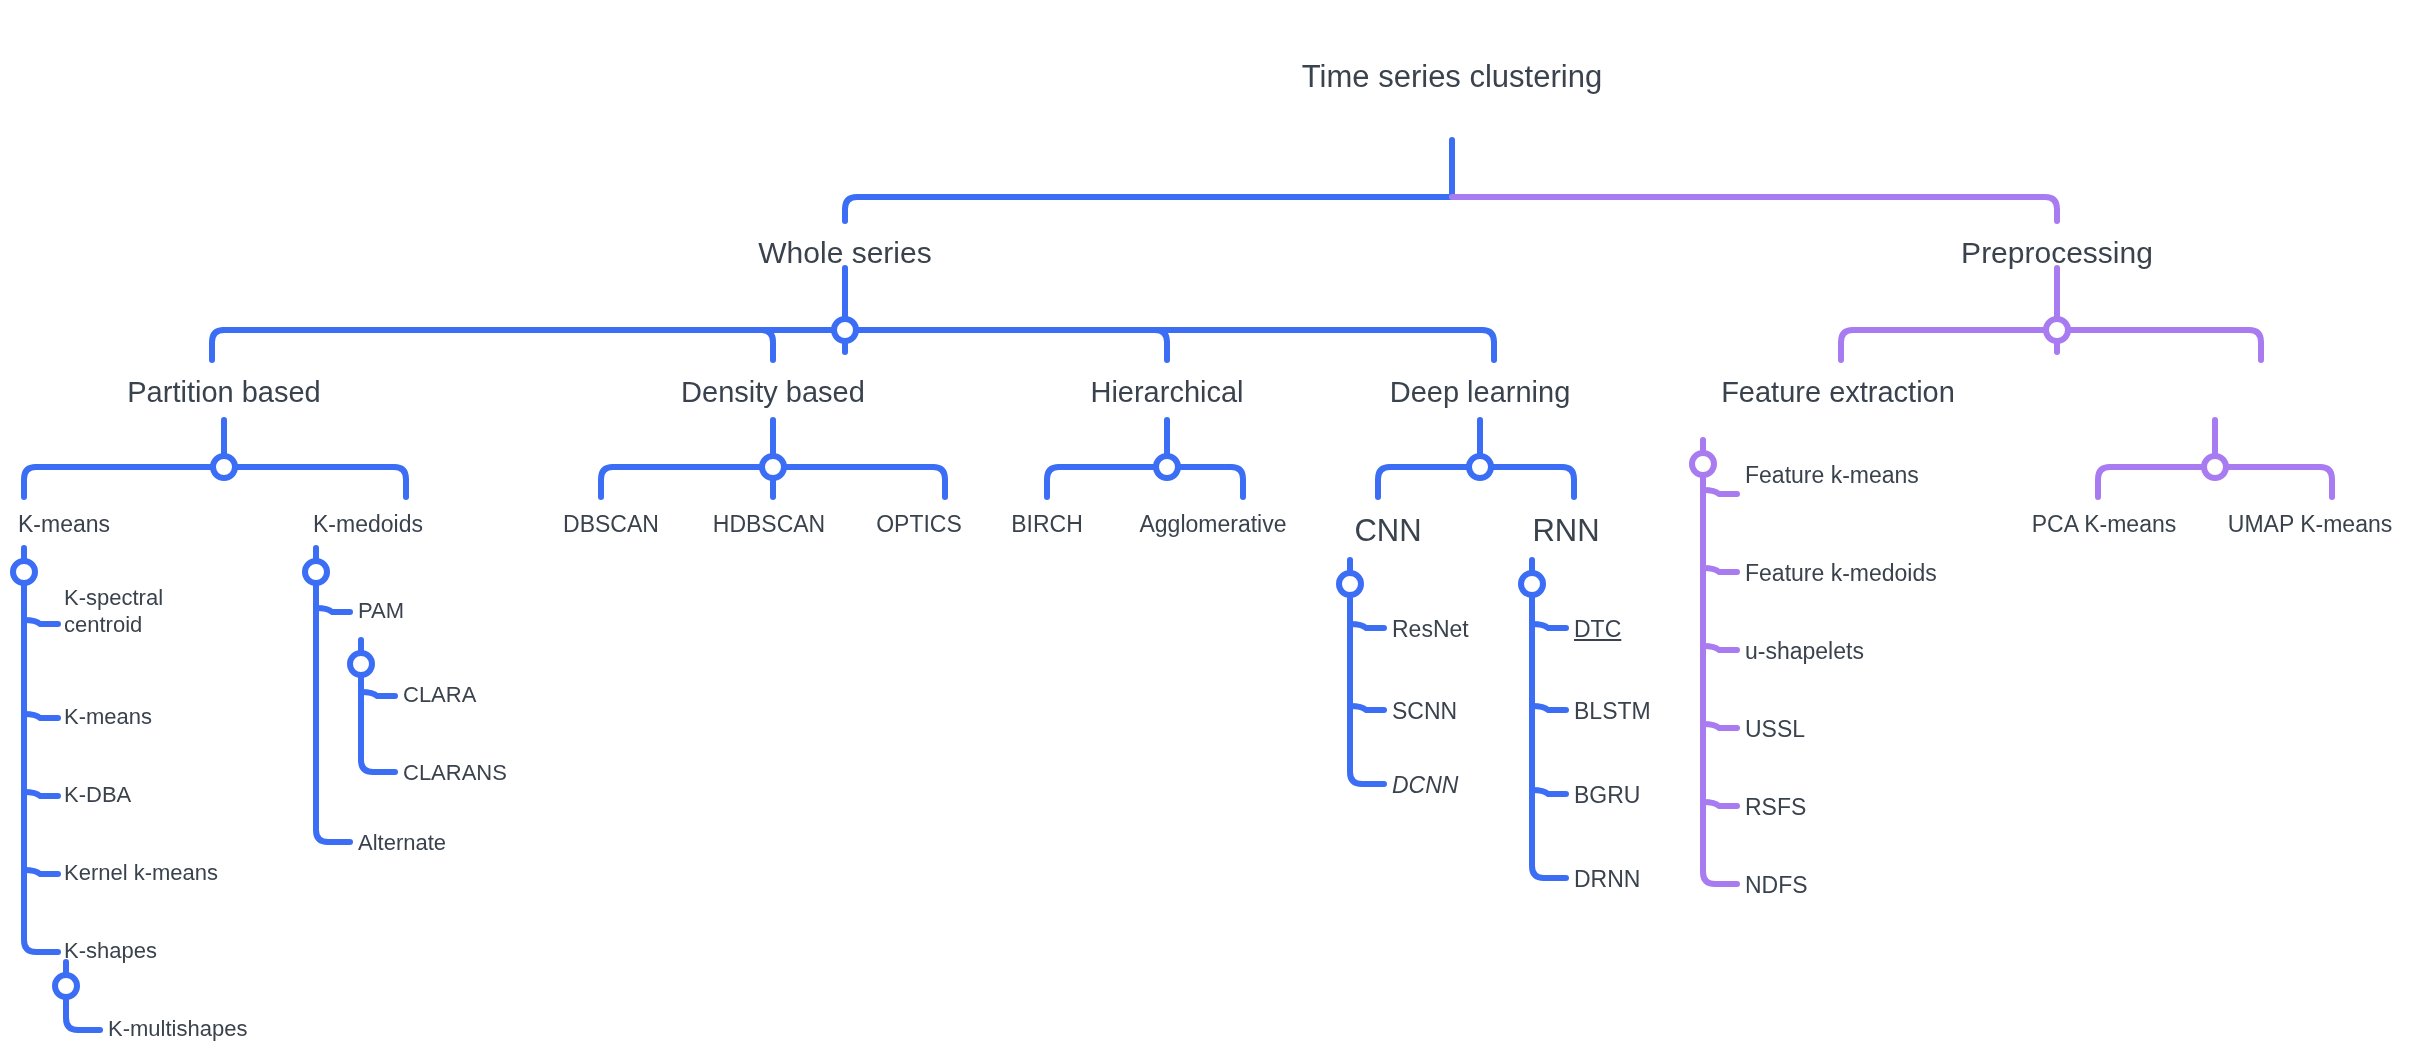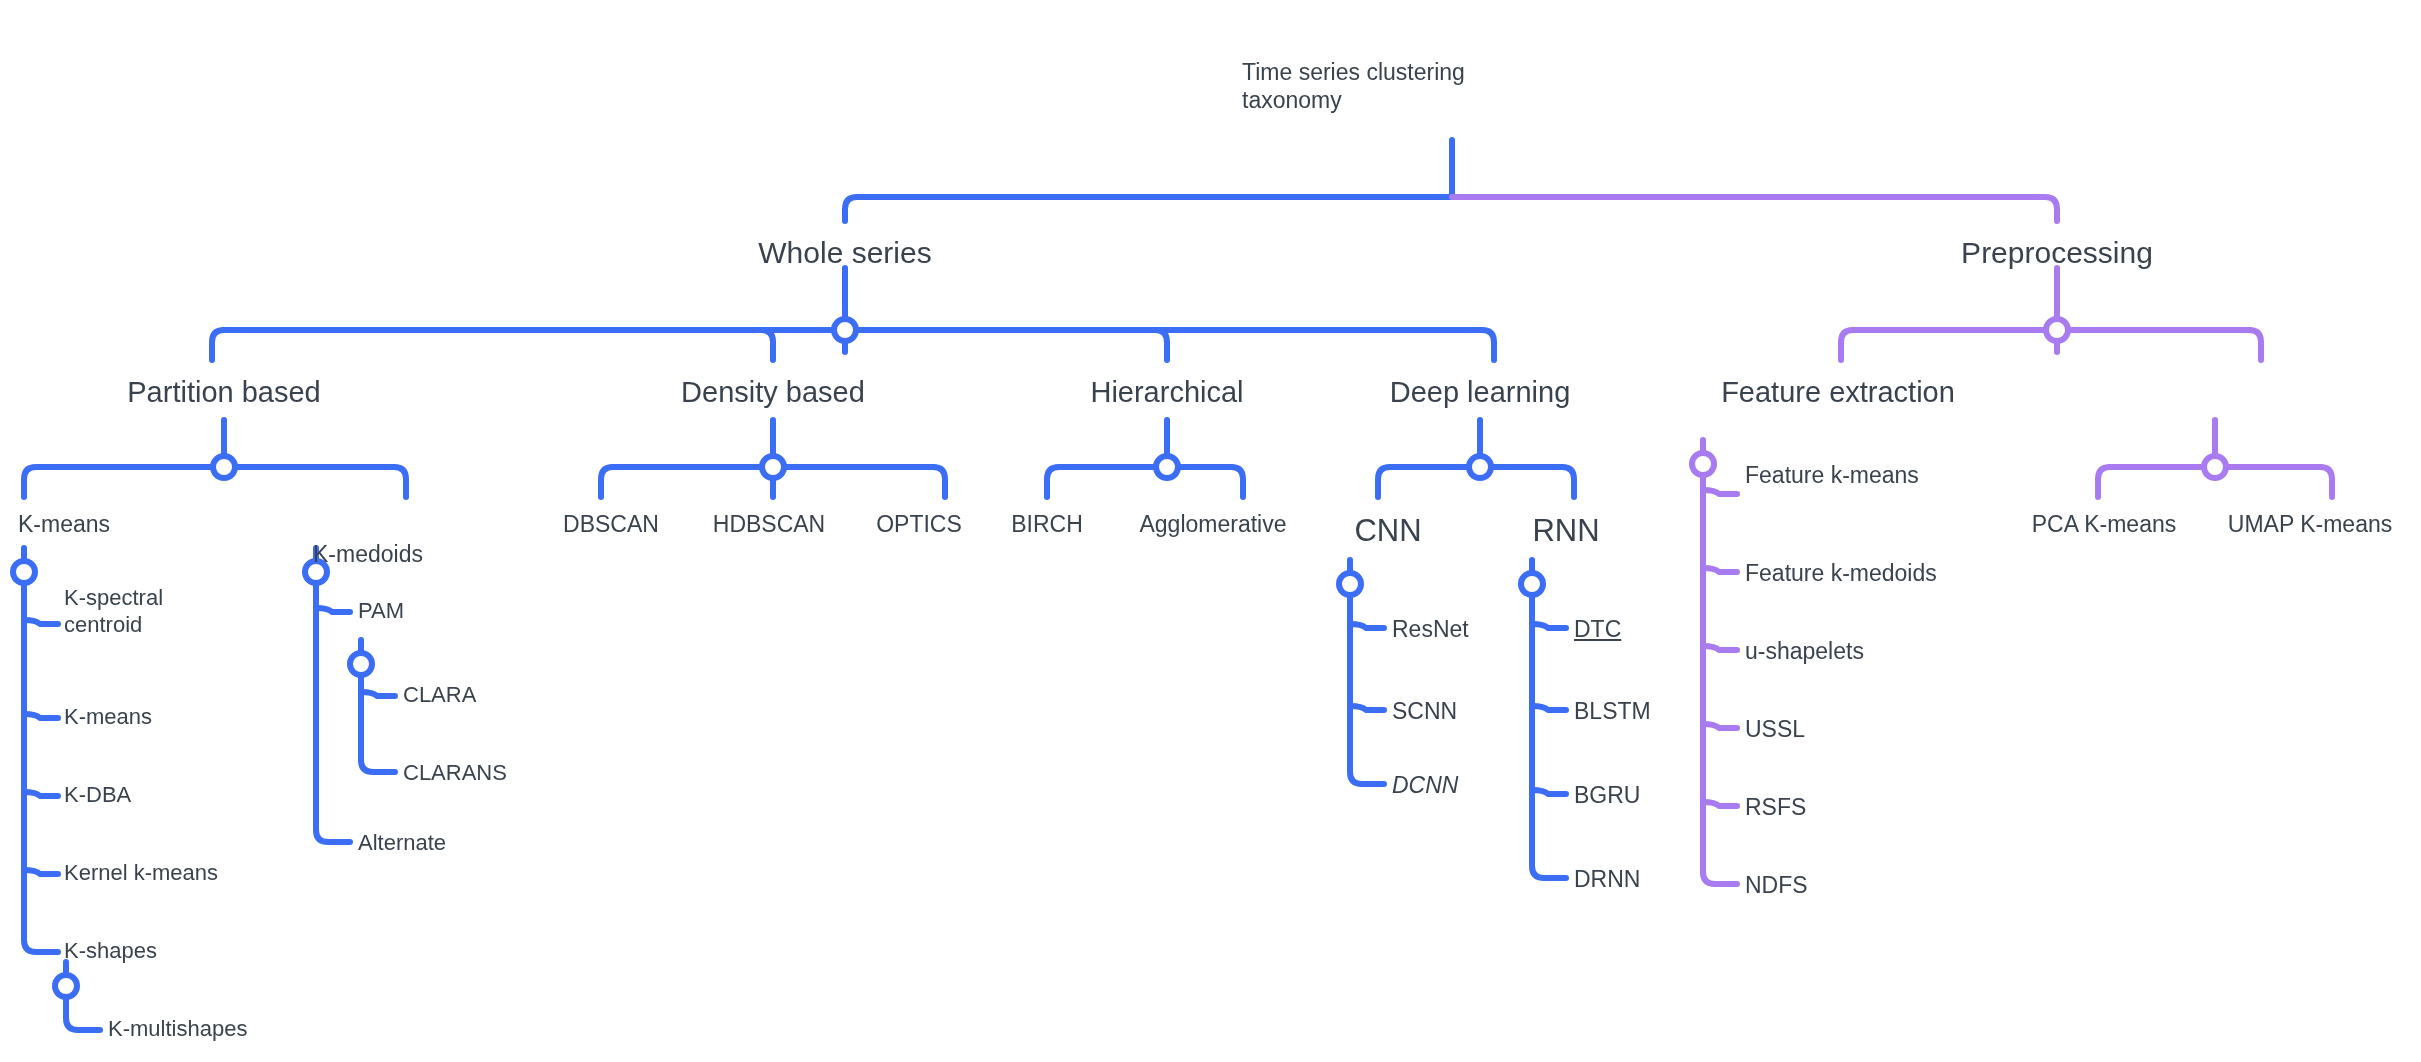--- a/index.html
+++ b/index.html
@@ -27,22 +27,22 @@
     pointer-events: none;
   }
   .lbl {
     position: absolute;
     white-space: nowrap;
     color: #3a434d;
     line-height: 1.22;
   }
   .lbl.center { transform: translateX(-50%); }
   .l-root {
-    font-size: 23px;
-    text-align: left;
+    font-size: 31px;
+    text-align: center;
     width: 420px;
     transform: translateX(-50%);
   }
   .l-l1 { font-size: 30px; }
   .l-l2 { font-size: 29px; }
   .l-l3 { font-size: 23px; }
   .l-l3big { font-size: 31px; }
   .l-leaf { font-size: 22px; }
   .l-leaf2 { font-size: 23px; }
 </style>
@@ -160,34 +160,33 @@
       <path d="M2227,467 L2320,467" stroke="#a87cf0"></path>
       <path d="M2110,467 Q2098,467 2098,479 L2098,497" stroke="#a87cf0"></path>
       <path d="M2320,467 Q2332,467 2332,479 L2332,497" stroke="#a87cf0"></path>
       <circle cx="2215" cy="467" r="11" stroke="#a87cf0" fill="#ffffff" stroke-width="6"></circle>
 
     </g>
   </svg>
 
   <div class="lbl l-root" style="left:1452px; top:58px;">
     <div>Time series clustering</div>
-    <div>taxonomy</div>
   </div>
 
   <div class="lbl l-l1 center" style="left:845px; top:235px;">Whole series</div>
   <div class="lbl l-l1 center" style="left:2057px; top:235px;">Preprocessing</div>
 
   <div class="lbl l-l2 center" style="left:224px; top:375px;">Partition based</div>
   <div class="lbl l-l2 center" style="left:773px; top:375px;">Density based</div>
   <div class="lbl l-l2 center" style="left:1167px; top:375px;">Hierarchical</div>
   <div class="lbl l-l2 center" style="left:1480px; top:375px;">Deep learning</div>
   <div class="lbl l-l2 center" style="left:1838px; top:375px;">Feature extraction</div>
 
   <div class="lbl l-l3" style="left:18px; top:510px;">K-means</div>
-  <div class="lbl l-l3" style="left:313px; top:510px;margin-top:30px;">K-medoids</div>
+  <div class="lbl l-l3" style="left:313px; top:510px;">K-medoids</div>
 
   <div class="lbl l-leaf" style="left:64px; top:585px;">
     <div>K-spectral</div>
     <div>centroid</div>
   </div>
   <div class="lbl l-leaf" style="left:64px; top:704px;">K-means</div>
   <div class="lbl l-leaf" style="left:64px; top:782px;">K-DBA</div>
   <div class="lbl l-leaf" style="left:64px; top:860px;">Kernel k-means</div>
   <div class="lbl l-leaf" style="left:64px; top:938px;">K-shapes</div>
   <div class="lbl l-leaf" style="left:108px; top:1016px;">K-multishapes</div>

